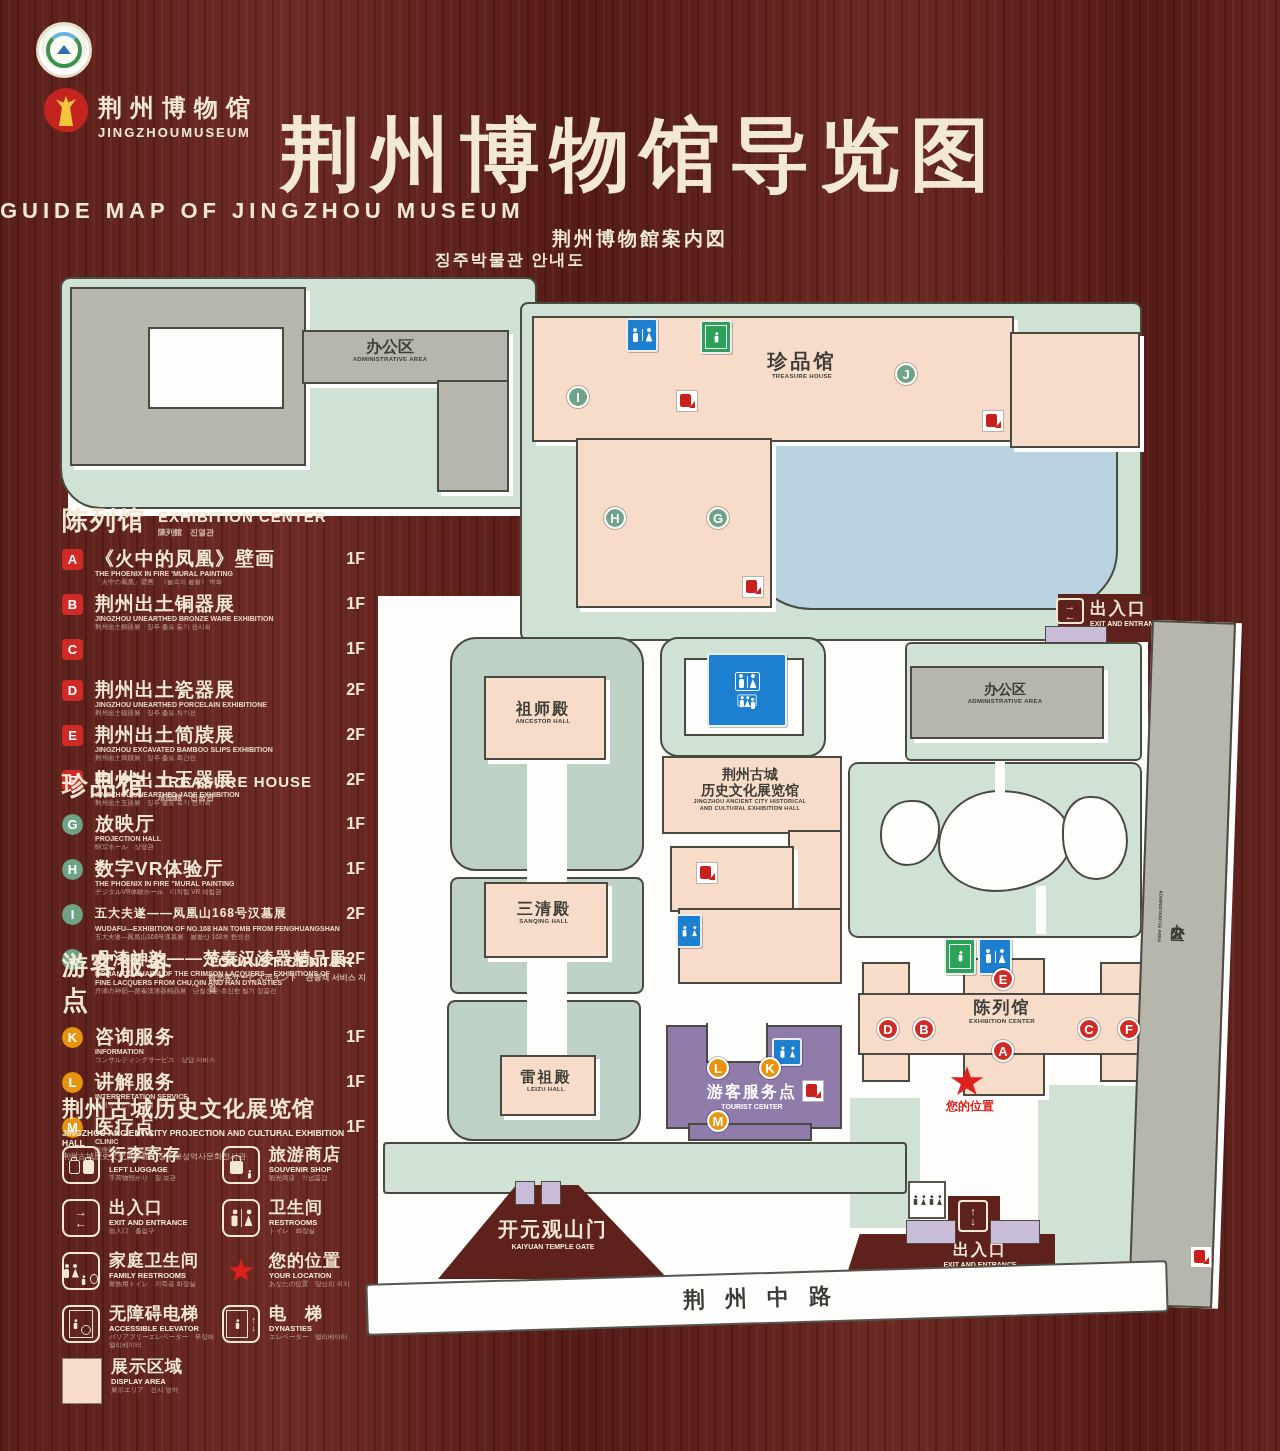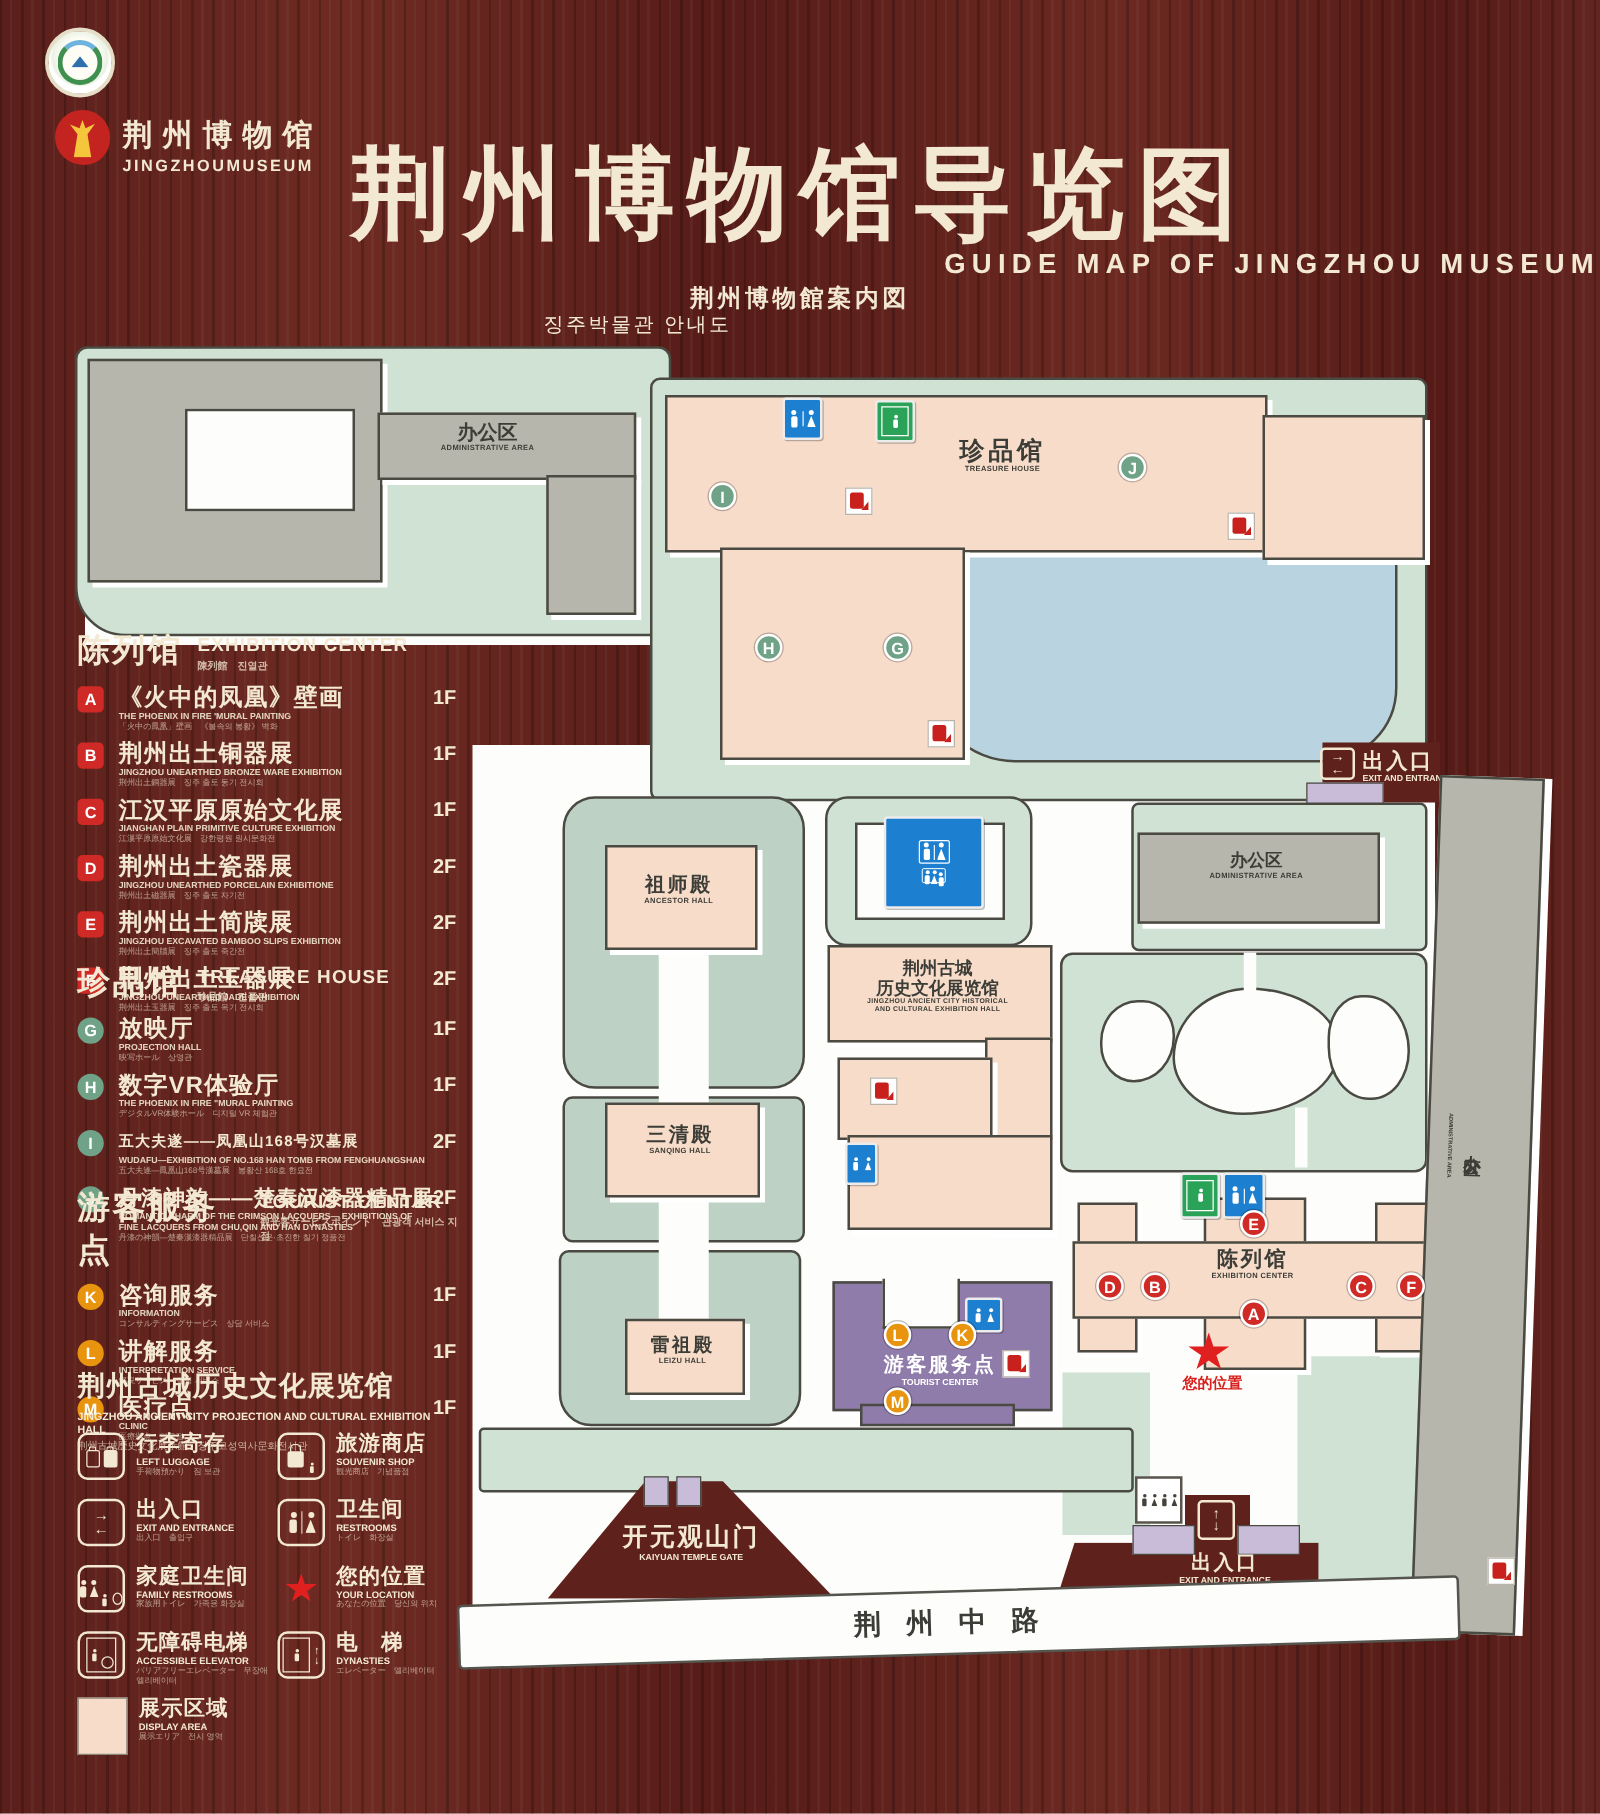--- a/index.html
+++ b/index.html
@@ -49,23 +49,23 @@
   .hlogo1::after{content:"";position:absolute;left:18px;top:20px;width:14px;height:9px;background:#2e6fae;clip-path:polygon(0 100%,50% 0,100% 100%)}
   .hlogo2{position:absolute;left:44px;top:88px;width:44px;height:44px;border-radius:50% 50% 48% 52%;background:#c32420}
   .hlogo2::before{content:"";position:absolute;left:12px;top:8px;width:20px;height:30px;background:#f5c63c;clip-path:polygon(50% 0,62% 22%,100% 10%,70% 38%,85% 100%,15% 100%,30% 38%,0 12%,38% 22%)}
   .ltext1{position:absolute;left:102px;top:28px}
   .ltext1 .t{font-size:22px;font-weight:bold;letter-spacing:4px}
   .ltext1 .s{font-size:7.5px;font-weight:bold;letter-spacing:.4px;margin-top:3px}
   .ltext2{position:absolute;left:98px;top:92px}
   .ltext2 .t{font-size:24px;font-weight:bold;letter-spacing:8px}
   .ltext2 .s{font-size:13px;font-weight:bold;letter-spacing:2px;margin-top:1px}
   .title{position:absolute;left:0;top:102px;width:1280px;text-align:center;font-size:80px;font-weight:bold;letter-spacing:10px}
-  .subtitle{position:absolute;left:0;top:198px;width:1280px;text-align:right;font-size:22px;font-weight:bold;letter-spacing:5px}
+  .subtitle{position:absolute;left:0;top:198px;width:1280px;text-align:left;font-size:22px;font-weight:bold;letter-spacing:5px}
   .subja{position:absolute;left:0;top:226px;width:1280px;text-align:center;font-size:19px;font-weight:bold;letter-spacing:3px}
-  .subko{position:absolute;left:0;top:250px;width:1020px;text-align:center;font-size:16px;font-weight:normal;letter-spacing:2px}
+  .subko{position:absolute;left:0;top:250px;width:1020px;text-align:center;font-size:16px;font-weight:bold;letter-spacing:2px}
   
   .lsec{position:absolute;left:62px;width:305px}
   .lsec-head{display:flex;align-items:flex-start;gap:12px;margin-bottom:10px}
   .lsec-cn{font-size:26px;font-weight:bold;letter-spacing:2px}
   .lsec-enw{padding-top:5px}
   .lsec-en{display:block;font-size:15px;font-weight:bold;letter-spacing:1px}
   .lsec-sub{display:block;font-size:8px;font-weight:bold;opacity:.75;margin-top:2px}
   .litem{position:relative;padding-left:33px;margin-bottom:7px;min-height:34px}
   .chip{position:absolute;left:0;top:1px;width:21px;height:21px;border-radius:4px;background:#cf2a26;color:#fff;font-weight:bold;font-size:13px;display:flex;align-items:center;justify-content:center}
   .chip.round{border-radius:50%}
@@ -352,25 +352,20 @@
         <span class="chip">B</span>
         <div>
           <div class="li-cn">荆州出土铜器展</div>
           <div class="li-en">JINGZHOU UNEARTHED BRONZE WARE EXHIBITION</div>
           <div class="li-sub">荆州出土銅器展　징주 출토 동기 전시회</div>
         </div>
         <span class="li-floor">1F</span>
       </div>
     <div class="litem">
         <span class="chip">C</span>
-        <div>
-          <div class="li-cn">江汉平原原始文化展</div>
-          <div class="li-en">JIANGHAN PLAIN PRIMITIVE CULTURE EXHIBITION</div>
-          <div class="li-sub">江漢平原原始文化展　강한평원 원시문화전</div>
-        </div>
         <span class="li-floor">1F</span>
       </div>
     <div class="litem">
         <span class="chip">D</span>
         <div>
           <div class="li-cn">荆州出土瓷器展</div>
           <div class="li-en">JINGZHOU UNEARTHED PORCELAIN EXHIBITIONE</div>
           <div class="li-sub">荆州出土磁器展　징주 출토 자기전</div>
         </div>
         <span class="li-floor">2F</span>

